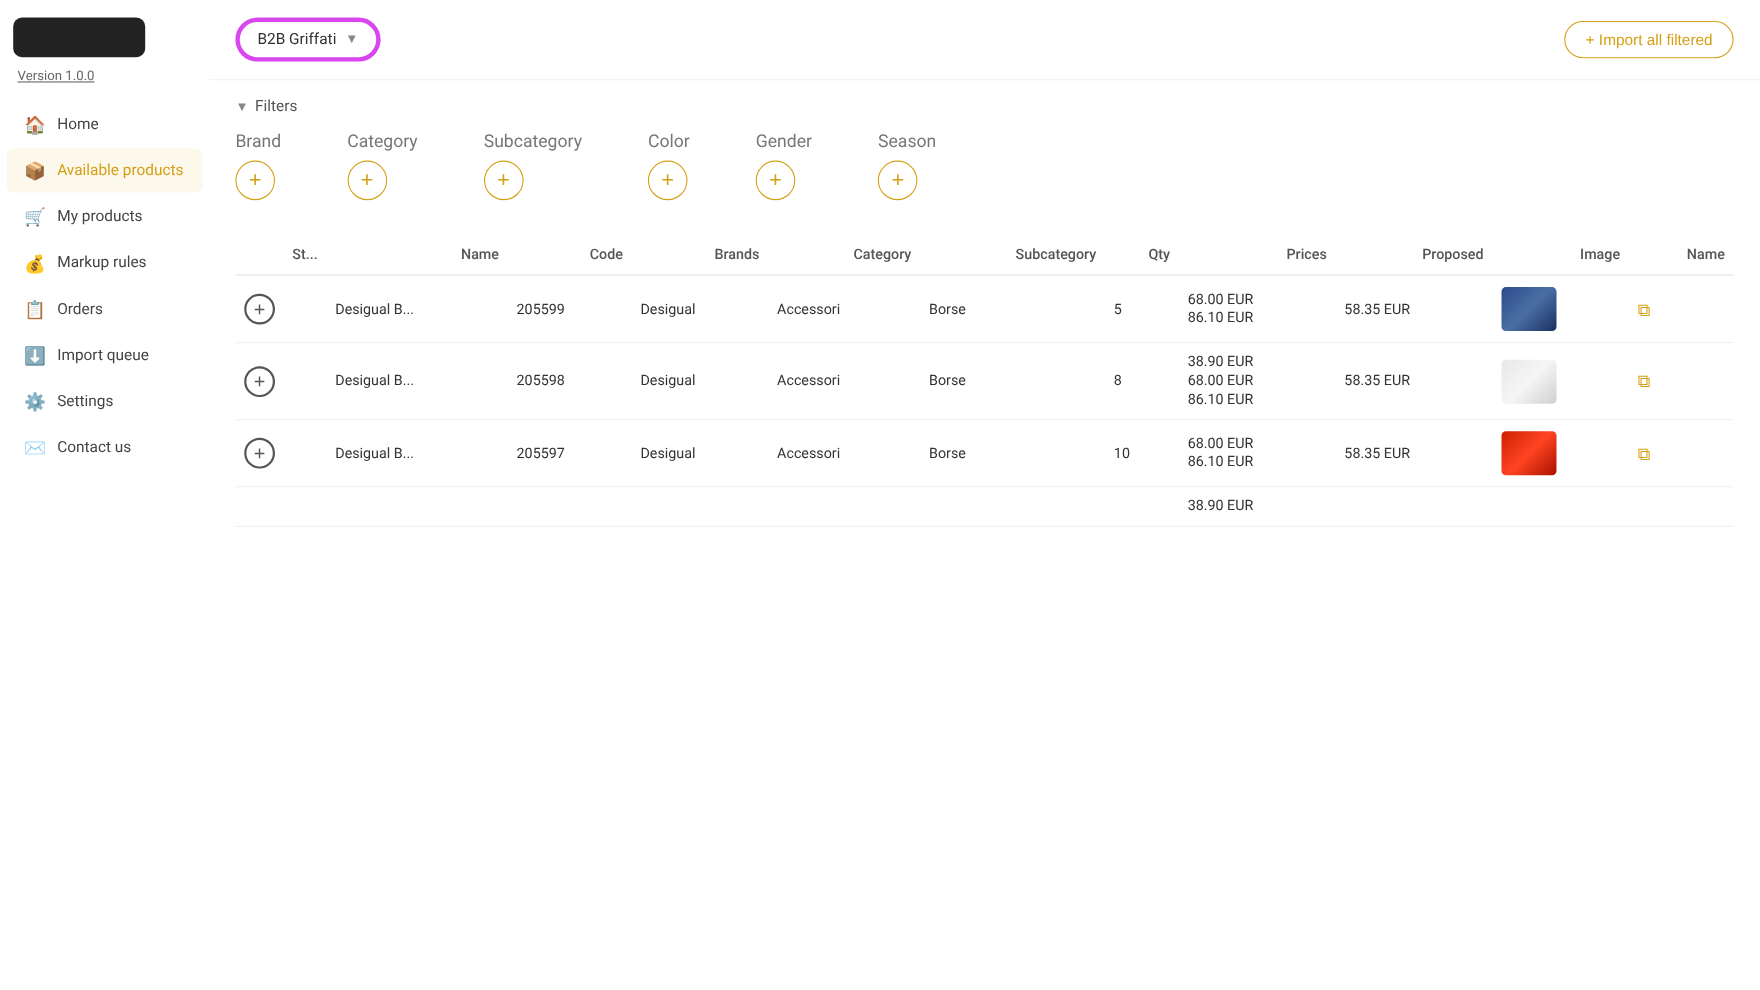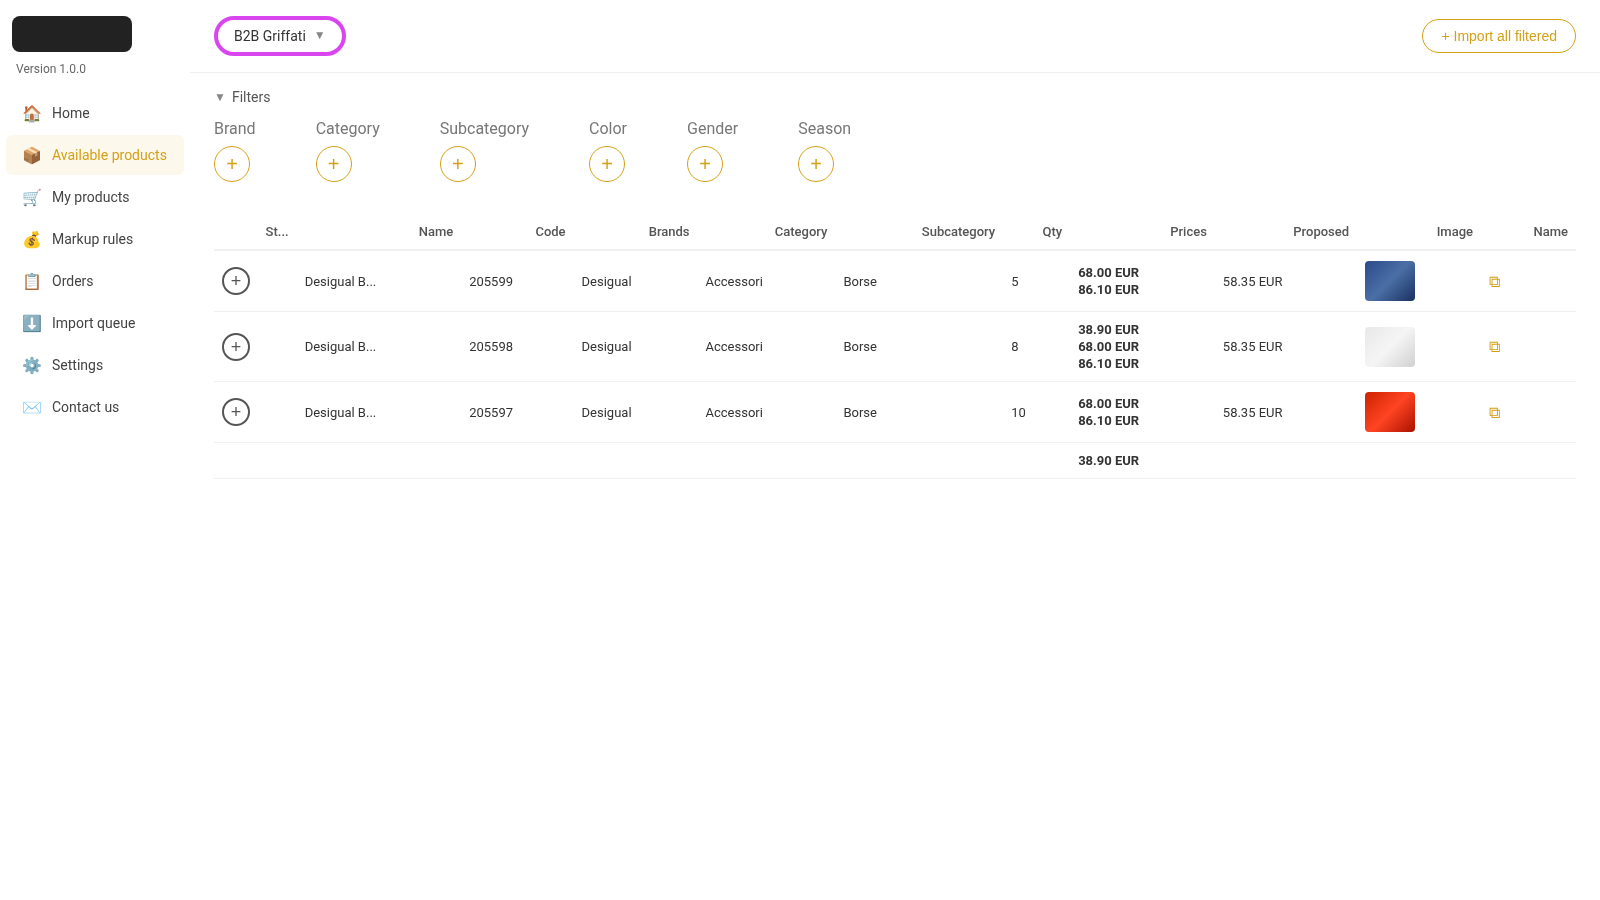--- a/index.html
+++ b/index.html
@@ -26,20 +26,21 @@
       background: #222;
       border-radius: 8px;
       height: 36px;
       margin: 0 12px 8px 12px;
       width: 120px;
     }
     .sidebar-version {
       font-size: 12px;
       color: #666;
       padding: 2px 16px 16px 16px;
+      text-decoration: underline;
     }
     .sidebar-item {
       display: flex;
       align-items: center;
       gap: 10px;
       padding: 10px 16px;
       cursor: pointer;
       font-size: 14px;
       color: #444;
       border-radius: 6px;
@@ -204,21 +205,20 @@
       display: flex;
       align-items: center;
       justify-content: center;
       cursor: pointer;
       line-height: 1;
     }
     .prices-cell {
       display: flex;
       flex-direction: column;
       gap: 2px;
-      font-weight: bold;
     }
     .price-line { color: #333; font-size: 13px; }
     .link-icon {
       color: #d4a017;
       font-size: 16px;
       cursor: pointer;
     }
     
     .img-blue {
       background: linear-gradient(135deg, #2c4a8a 0%, #4a6fa5 50%, #1a3060 100%);

